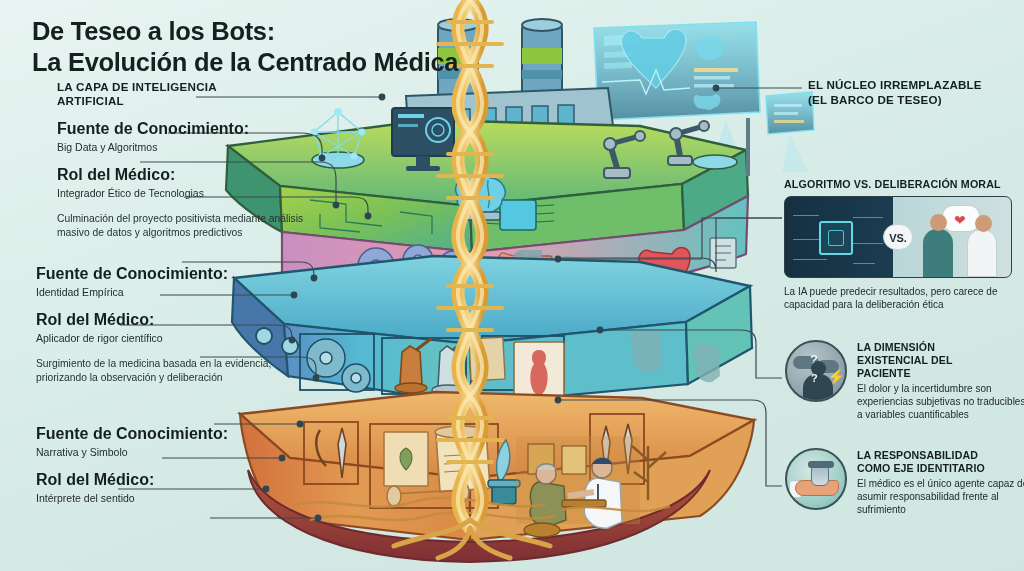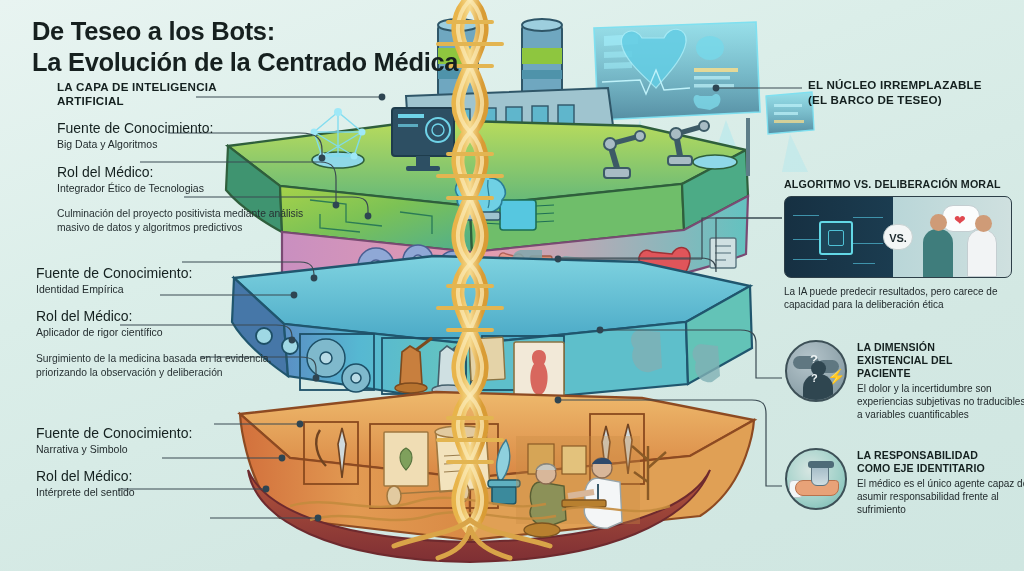--- a/index.html
+++ b/index.html
@@ -24,21 +24,21 @@
   #title .l2 { display: block; }
 
   
   .lblock { position: absolute; width: 248px; }
   .lblock .head {
     font-size: 11.6px; font-weight: bold; letter-spacing: 0.25px;
     line-height: 1.22; color: #14201f; text-transform: uppercase;
   }
   .lblock .field { margin-top: 11px; }
   .lblock .field .lbl {
-    font-size: 14px; font-weight: normal; line-height: 1.3; color: #14201f;
+    font-size: 16px; font-weight: bold; line-height: 1.3; color: #14201f;
   }
   .lblock .field .val {
     font-size: 10.5px; line-height: 1.34; color: #232c2e;
   }
   .lblock .note {
     margin-top: 12px; font-size: 10.3px; line-height: 1.36; color: #273133;
   }
 
   #block-ai   { left: 36px; top: 80px; margin-left: 21px; }
   #block-pos  { left: 36px; top: 253px; }

